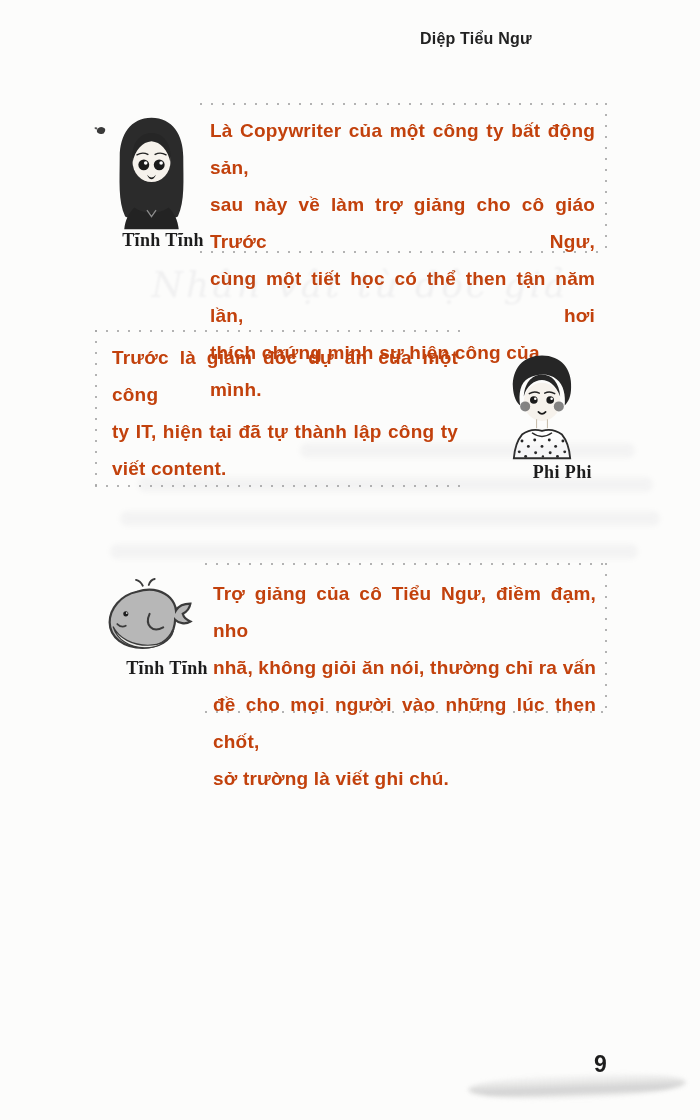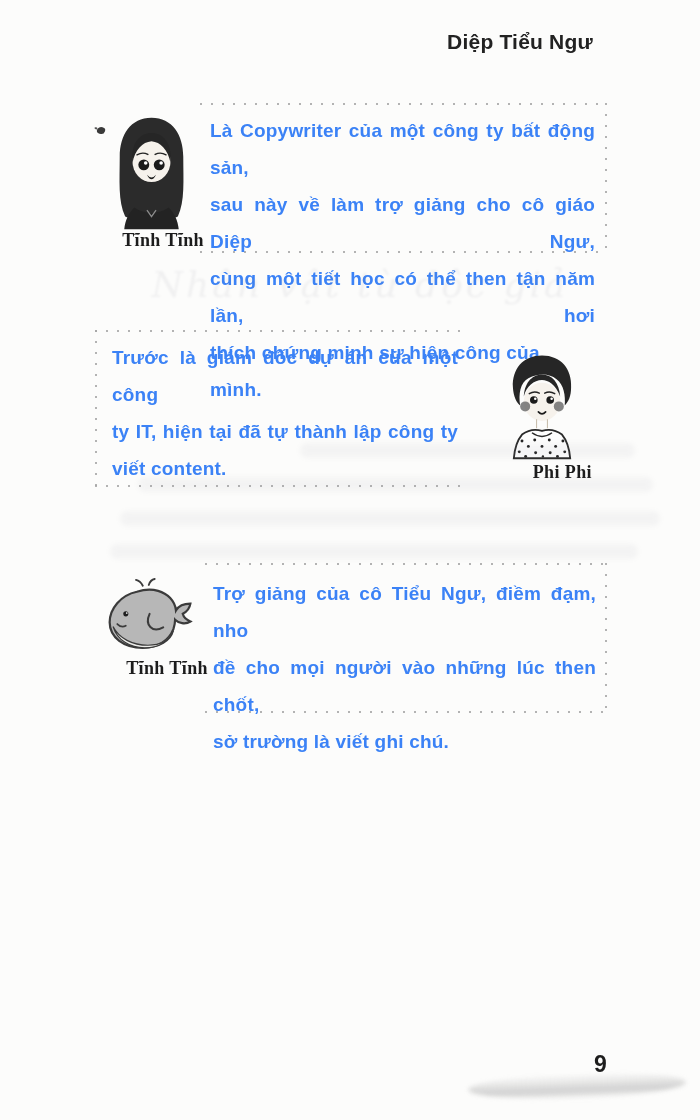--- a/index.html
+++ b/index.html
@@ -2,30 +2,30 @@
 <html><head>
 <meta charset="utf-8">
 <style>
   html,body{margin:0;padding:0;background:#e9e9e9;}
   #page{
     position:relative;width:700px;height:1120px;margin:0 auto;
     background:#fcfcfb;overflow:hidden;
     font-family:"Liberation Sans",sans-serif;color:#262626;
   }
   .header{
-    position:absolute;top:30px;left:420px;width:200px;text-align:center;
-    font-size:21px;font-weight:700;color:#222;letter-spacing:.2px;
+    position:absolute;top:30px;left:420px;width:200px;text-align:left;
+    font-size:16px;font-weight:700;color:#222;letter-spacing:.2px;
   }
   
   .dash-h{position:absolute;height:2px;opacity:.85;
     background:repeating-linear-gradient(90deg,#a6a6a6 0 2px,transparent 2px 11px);}
   .dash-v{position:absolute;width:2px;opacity:.85;
     background:repeating-linear-gradient(180deg,#a6a6a6 0 2px,transparent 2px 11px);}
   .desc{position:absolute;font-size:19px;line-height:37px;font-weight:700;
-    color:#3b82f6;letter-spacing:.2px;}
+    color:#c2410c;letter-spacing:.2px;}
   .desc .jline{text-align:justify;text-align-last:justify;}
   .desc .lline{text-align:left;}
   .char-name{position:absolute;text-align:right;
     font-family:"Liberation Serif",serif;font-weight:700;font-size:18px;
     color:#1c1c1c;letter-spacing:.4px;}
   .avatar{position:absolute;}
   
   .ghost-title{
     position:absolute;top:264px;left:140px;width:440px;text-align:center;
     font-family:"DejaVu Serif",serif;font-style:italic;font-size:36px;
@@ -69,21 +69,21 @@
       <circle cx="60.6" cy="54" r="2" fill="#fff"></circle>
       <path d="M45 67 Q50 73 55 67 Q50 77 45 67 Z" fill="#1b1b1b"></path>
       <path d="M31 103 C25 109 21 117 20 127 L80 127 C79 117 75 109 69 103 C57 111 43 111 31 103 Z" fill="#232323"></path>
       <path d="M45 106 L50 113 L55 106" stroke="#8d8d8d" stroke-width="1.4" fill="none"></path>
     </svg>
   </div>
   <div class="char-name" style="top:230px;left:100px;width:104px;">Tĩnh Tĩnh</div>
 
   <div class="desc" style="top:112px;left:210px;width:385px;">
     <div class="jline">Là Copywriter của một công ty bất động sản,</div>
-    <div class="jline">sau này về làm trợ giảng cho cô giáo Diệp Ngư,</div>
+    <div class="jline">sau này về làm trợ giảng cho cô giáo Trước Ngư,</div>
     <div class="jline">cùng một tiết học có thể then tận năm lần, hơi</div>
     <div class="lline">thích chứng minh sự hiện công của mình.</div>
   </div>
 
   <div class="ghost-title">Nhân vật từ độc giả</div>
 
   <div class="dash-h" style="top:330px;left:95px;width:368px;"></div>
   <div class="dash-v" style="top:330px;left:95px;height:157px;"></div>
   <div class="dash-h" style="top:485px;left:95px;width:368px;"></div>
 
@@ -148,20 +148,21 @@
       <circle cx="28" cy="42" r="3" fill="#1e1e1e"></circle>
       <circle cx="29.1" cy="41" r="1" fill="#fff"></circle>
       <path d="M18 54 Q23 59 28 56" stroke="#3b3b3b" stroke-width="2" fill="none" stroke-linecap="round"></path>
       <path d="M56 42 C50 55 59 65 72 58" stroke="#3b3b3b" stroke-width="2.4" fill="none" stroke-linecap="round"></path>
     </svg>
   </div>
   <div class="char-name" style="top:658px;left:100px;width:108px;">Tĩnh Tĩnh</div>
 
   <div class="desc" style="top:575px;left:213px;width:383px;">
     <div class="jline">Trợ giảng của cô Tiểu Ngư, điềm đạm, nho</div>
+    <div class="jline">nhã, không giỏi ăn nói, thường chỉ ra vấn</div>
     <div class="jline">đề cho mọi người vào những lúc then chốt,</div>
     <div class="lline">sở trường là viết ghi chú.</div>
   </div>
 
   <div class="smudge"></div>
   <div class="page-num">9</div>
 
 </div>
 
 </body></html>

